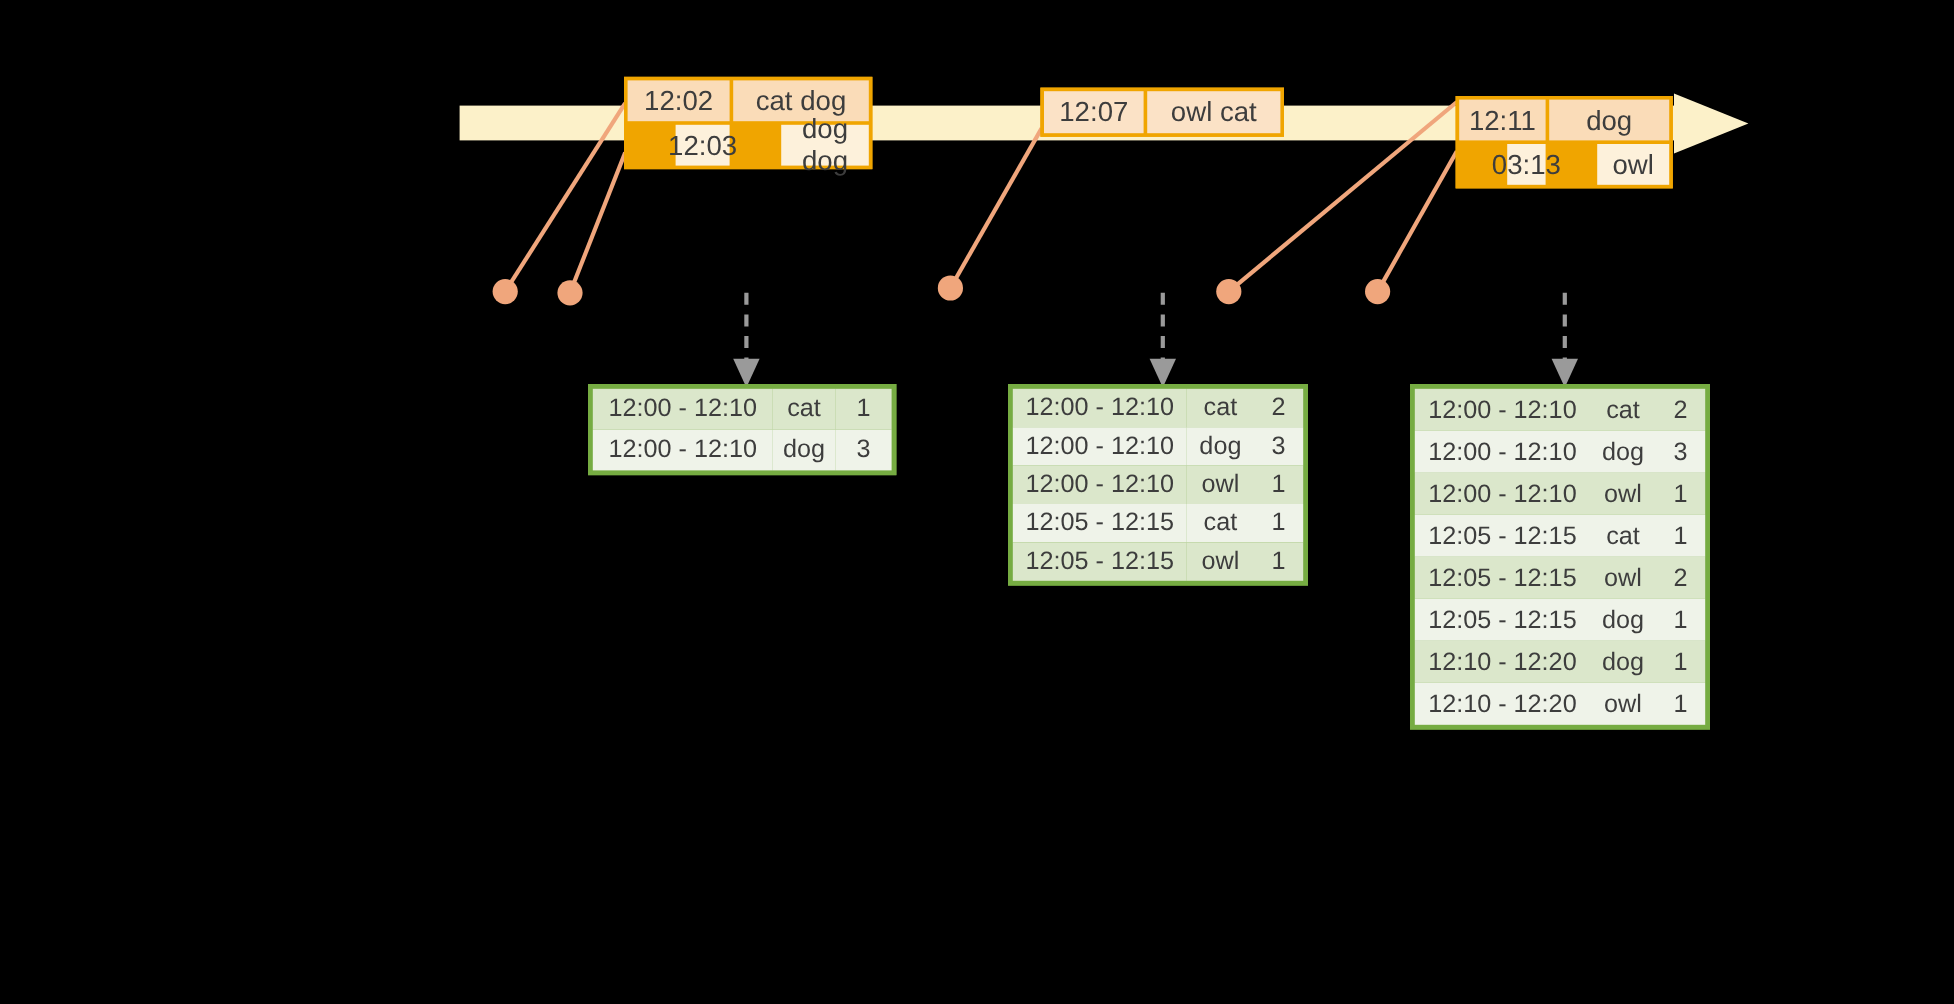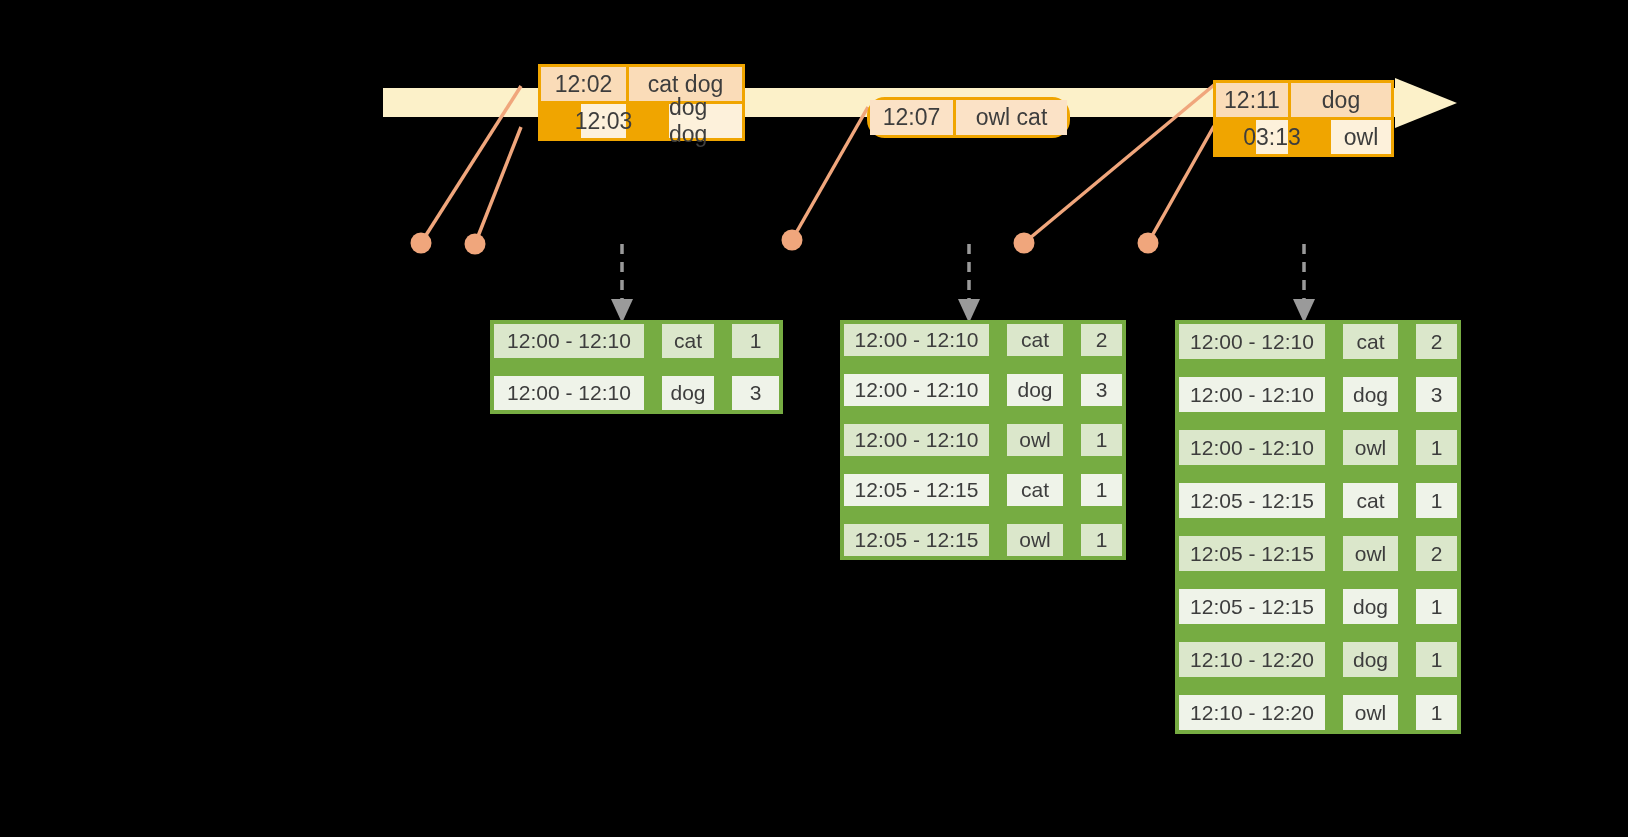--- a/index.html
+++ b/index.html
@@ -9,34 +9,34 @@
     font-family:"Liberation Sans", sans-serif;
   }
   #overlay{position:absolute;left:0;top:0;width:1628px;height:837px;}
 
   
   .event-table{
     position:absolute;display:grid;gap:3px;
     border:3px solid var(--event-border,#F0A500);
     background:var(--event-border,#F0A500);
   }
-  #et1{left:538px;top:64px;grid-template-columns:85px 113px;grid-auto-rows:34px;}
-  #et2{left:867px;top:97px;grid-template-columns:83px 111px;grid-auto-rows:35px;border-radius:18px;}
+  #et1{left:520px;top:64px;grid-template-columns:85px 113px;grid-auto-rows:34px;text-align:center;}
+  #et2{left:867px;top:73px;grid-template-columns:83px 111px;grid-auto-rows:35px;}
   #et3{left:1213px;top:80px;grid-template-columns:72px 100px;grid-auto-rows:34px;}
   .event-table .cell{
     display:flex;align-items:center;justify-content:center;
     font-size:23px;color:var(--text-ink,#3D3D3D);
   }
   .event-table .row-odd{background:var(--event-row-dark,#FADCB8);}
   .event-table .row-even{background:var(--event-row-light,#FDF1DB);margin-left:40px;}
   .event-table.single .row-odd{background:var(--event-row-mid,#FBE2C6);}
 
   
   .result-table{
-    position:absolute;display:grid;gap:18px;
+    position:absolute;display:grid;gap:0;
     border:4px solid var(--result-border,#76AC42);
     background:var(--result-border,#76AC42);
   }
   #rtA{left:490px;top:320px;grid-template-columns:150px 52px 47px;grid-auto-rows:34px;}
   #rtB{left:840px;top:320px;grid-template-columns:145px 56px 41px;grid-auto-rows:32px;}
   #rtC{left:1175px;top:320px;grid-template-columns:146px 55px 41px;grid-auto-rows:35px;}
   .result-table .cell{
     display:flex;align-items:center;justify-content:center;
     font-size:21px;color:var(--text-ink,#3D3D3D);
   }

